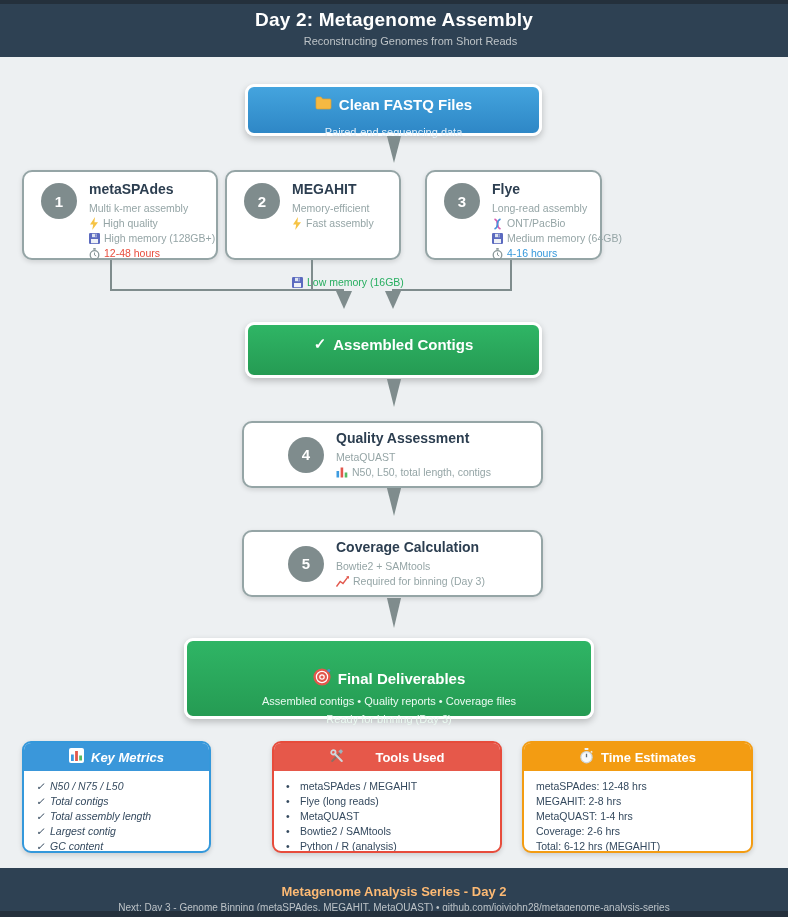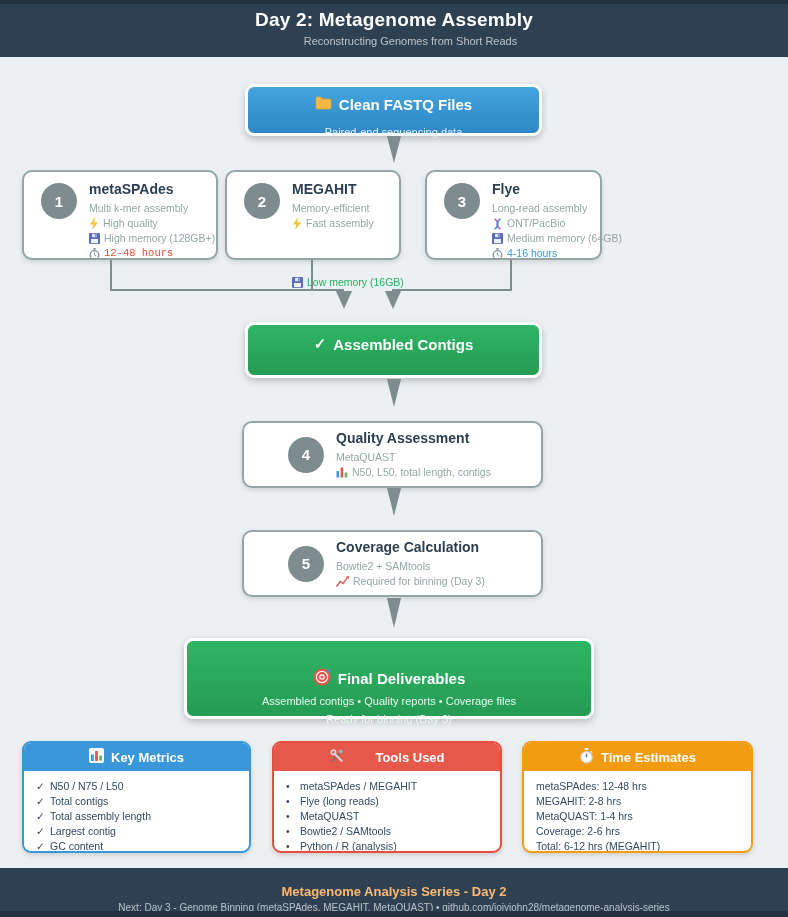--- a/index.html
+++ b/index.html
@@ -38,21 +38,21 @@
   .card { position:absolute; background:#fff; border:2px solid #95a5a6; border-radius:10px;
           box-shadow:0 2px 5px rgba(0,0,0,.13); display:flex; gap:12px; }
   .card.asm { padding:9px 10px 8px 17px; align-items:flex-start; }
   .card.step { padding:8px 10px 8px 44px; align-items:center; }
   .num-circle { width:36px; height:36px; border-radius:50%; background:#7f8c8d; color:#fff; font-size:15px;
                 font-weight:bold; display:flex; align-items:center; justify-content:center; flex-shrink:0; }
   .card.asm .num-circle { margin-top:2px; }
   .card-title { font-size:14px; font-weight:bold; color:#2c3e50; margin-bottom:4px; }
   .card-line { font-size:10.5px; color:#95a5a6; line-height:15px; display:flex; align-items:center; gap:4px; white-space:nowrap; }
   .card-line .ic { display:inline-flex; flex-shrink:0; }
-  .c-red   { color:#e74c3c;font-family:Liberation Mono, monospace; }
+  .c-red   { color:#e74c3c; }
   .c-green { color:#27ae60;margin-top:44px; }
   .c-blue  { color:#3498db; }
 
   
   .final-line { font-size:11px; color:#eafaf1; margin-top:6px; }
 
   
   .panel { position:absolute; top:684px; height:112px; background:#fff; border-radius:9px; overflow:hidden;
            box-shadow:0 2px 5px rgba(0,0,0,.15); }
   .panel-hd { height:28px; display:flex; align-items:center; justify-content:center; gap:7px;
@@ -266,21 +266,21 @@
               <circle cx="9" cy="9" r="3.9" fill="#fff" stroke="#e2574c" stroke-width="2.2"></circle>
               <circle cx="9" cy="9" r="1.6" fill="#e2574c"></circle>
               <circle cx="15.8" cy="2.4" r="1.5" fill="#4a90d9"></circle>
             </svg></span>
         <span>Final Deliverables</span>
       </div>
       <div class="final-line">Assembled contigs • Quality reports • Coverage files</div>
       <div class="final-line">Ready for binning (Day 3)</div>
     </div>
 
-    <div class="panel p-blue" style="left:22px; width:229px;">
+    <div class="panel p-blue" style="left:22px; width:189px;font-style:italic;">
       <div class="panel-hd">
         <span class="ic"><svg width="15" height="15" viewBox="0 0 15 15">
               <rect width="15" height="15" rx="2" fill="#fff"></rect>
               <rect x="2" y="6.5" width="2.8" height="6.5" fill="#3d9be0"></rect>
               <rect x="6.1" y="3" width="2.8" height="10" fill="#e2574c"></rect>
               <rect x="10.2" y="7.5" width="2.8" height="5" fill="#57bb63"></rect>
             </svg></span>
         <span>Key Metrics</span>
       </div>
       <div class="panel-bd">

